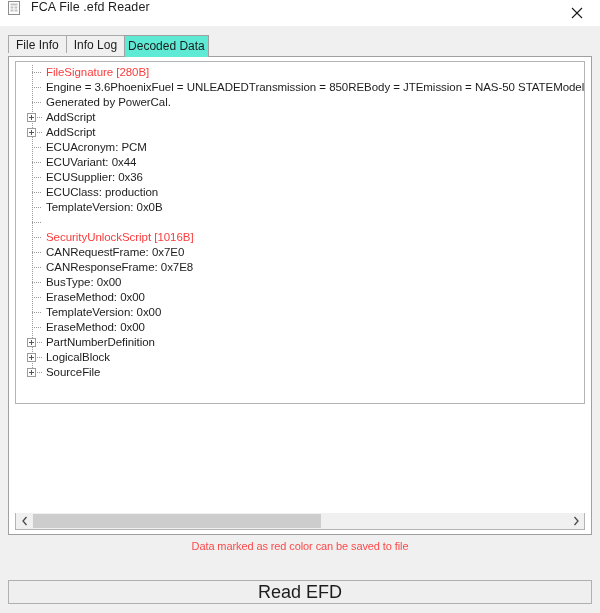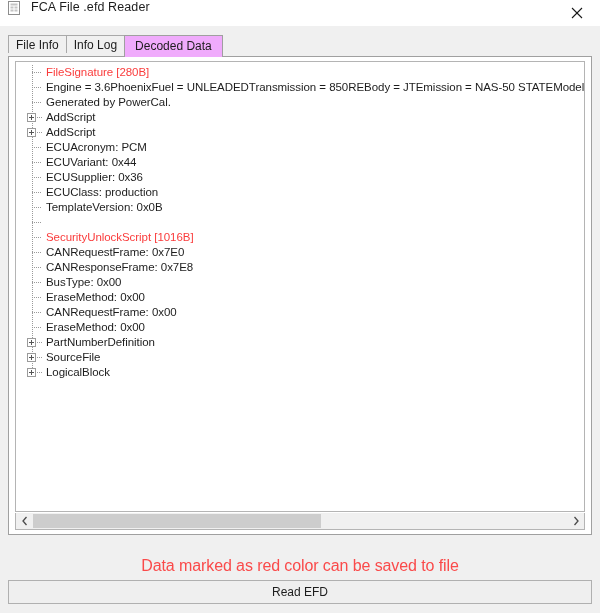--- a/index.html
+++ b/index.html
@@ -68,41 +68,41 @@
     background: #f0f0f0;
     border: 1px solid #a9a9a9;
     border-bottom: none;
     box-sizing: border-box;
     white-space: nowrap;
     position: relative;
   }
   .tab.selected {
     height: 22px;
     line-height: 21px;
-    background: #f0abfc;
+    background: #5eead4;
     border-color: #a0a0a0;
     z-index: 3;
-    padding: 0 10px;
+    padding: 0 3px;
   }
 
   
   .tabpage {
     position: absolute;
     left: 8px; top: 56px;
     width: 584px; height: 479px;
     background: #ffffff;
     border: 1px solid #a0a0a0;
     box-sizing: border-box;
   }
 
   
   .treeview {
     position: absolute;
     left: 6px; top: 4px;
-    width: 570px; height: 451px;
+    width: 570px; height: 343px;
     background: #ffffff;
     border: 1px solid #b4b4b4;
     box-sizing: border-box;
     overflow: hidden;
   }
   .tree-inner {
     position: relative;
     padding-top: 3px;
   }
   .tree-row {
@@ -210,38 +210,37 @@
     background: #cdcdcd;
   }
 
   
   .status-note {
     position: absolute;
     left: 8px;
     top: 540px;
     width: 584px;
     text-align: center;
-    font-size: 16px;
+    font-size: 11px;
     color: #fa4a4a;
     letter-spacing: -0.1px;
-    margin-top: 17px;
   }
 
   
   .read-btn {
     position: absolute;
     left: 8px;
     top: 580px;
     width: 584px;
     height: 24px;
     background: #efefef;
     border: 1px solid #b0b0b0;
     box-sizing: border-box;
     font-family: "Liberation Sans", sans-serif;
-    font-size: 12px;
+    font-size: 18px;
     color: #1d1d1d;
     text-align: center;
     line-height: 22px;
     cursor: default;
     padding: 0;
   }
 </style>
 </head>
 <body>
 
@@ -338,40 +337,40 @@
       <div class="tree-row">
         <span class="hconn"></span>
         <span class="label">BusType: 0x00</span>
       </div>
       <div class="tree-row">
         <span class="hconn"></span>
         <span class="label">EraseMethod: 0x00</span>
       </div>
       <div class="tree-row">
         <span class="hconn"></span>
-        <span class="label">CANRequestFrame: 0x00</span>
+        <span class="label">TemplateVersion: 0x00</span>
       </div>
       <div class="tree-row">
         <span class="hconn"></span>
         <span class="label">EraseMethod: 0x00</span>
       </div>
       <div class="tree-row">
         <span class="expander"></span>
         <span class="econn"></span>
         <span class="label">PartNumberDefinition</span>
       </div>
       <div class="tree-row">
         <span class="expander"></span>
         <span class="econn"></span>
+        <span class="label">LogicalBlock</span>
+      </div>
+      <div class="tree-row">
+        <span class="expander"></span>
+        <span class="econn"></span>
         <span class="label">SourceFile</span>
-      </div>
-      <div class="tree-row">
-        <span class="expander"></span>
-        <span class="econn"></span>
-        <span class="label">LogicalBlock</span>
       </div>
     </div>
   </div>
 
   <div class="hscroll">
     <div class="sb-arrow">
       <svg width="8" height="10" viewBox="0 0 8 10">
         <polyline points="5.5,1 2,5 5.5,9" fill="none" stroke="#4a4a4a" stroke-width="1.3"></polyline>
       </svg>
     </div>

